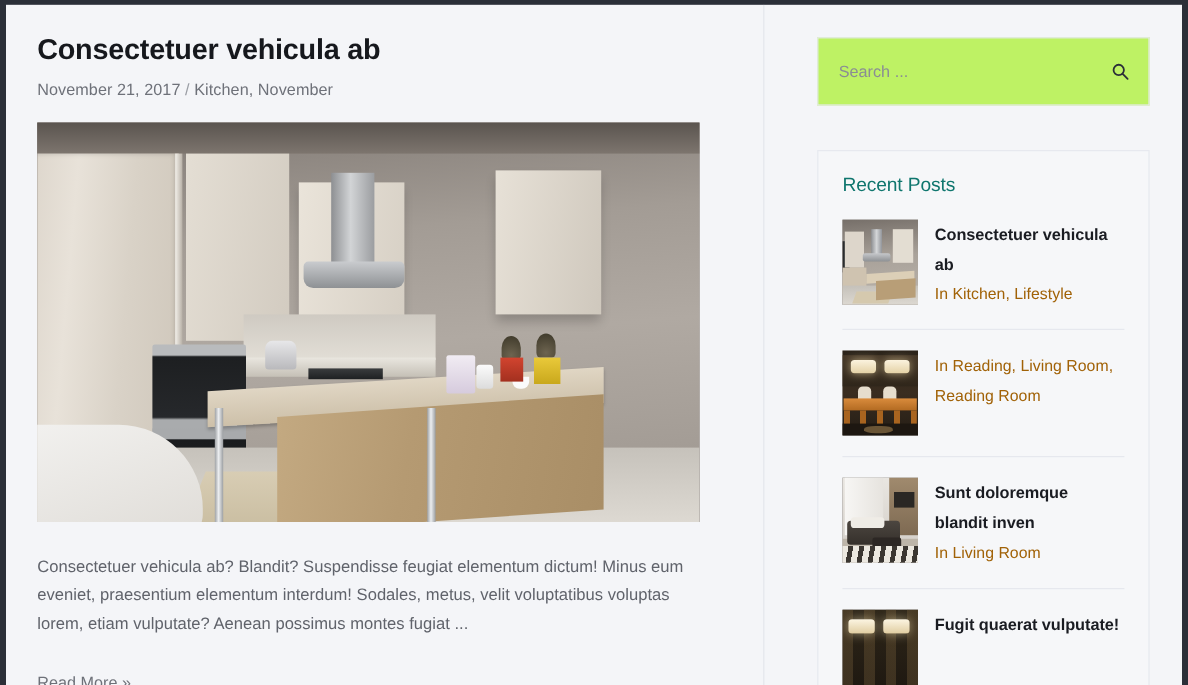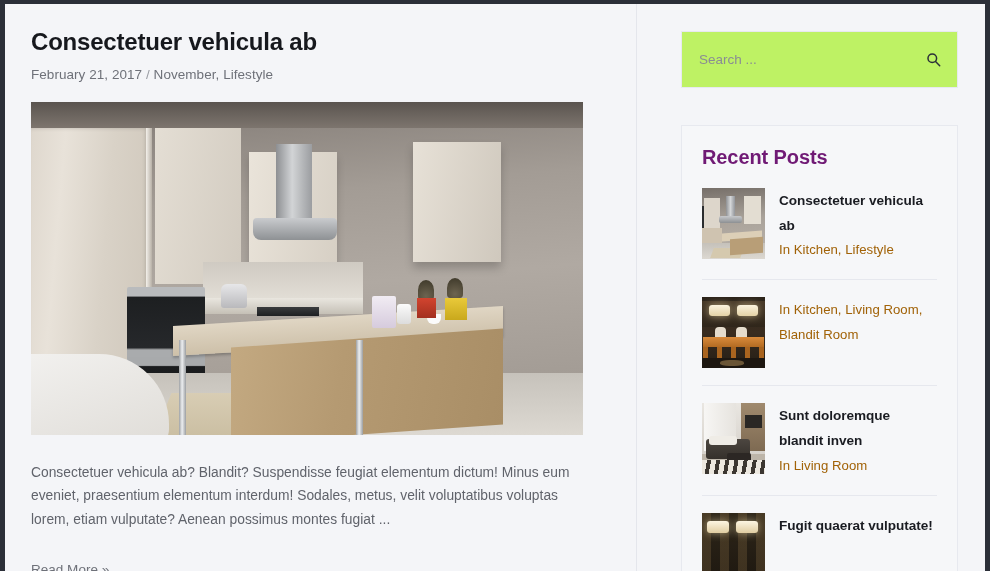--- a/index.html
+++ b/index.html
@@ -249,23 +249,23 @@
   }
 
   .widget-recent {
     box-sizing: border-box;
     width: 277px;
     background: #f6f7f9;
     border: 1px solid #e7e9ef;
     padding: 20px 20px 4px 20px;
   }
   .widget-title {
-    font-size: 20px;
-    font-weight: bold;
-    color: #701a75;
+    font-size: 16px;
+    font-weight: normal;
+    color: #0f766e;
     margin: 0 0 19px 0;
     letter-spacing: -0.1px;
   }
   .post-list { list-style: none; margin: 0; padding: 0; }
   .post-item {
     display: flex;
     gap: 14px;
     padding: 0 0 17px 0;
     border-bottom: 1px solid #e6e8ee;
     margin-bottom: 17px;
@@ -340,23 +340,23 @@
 <body>
 
 <div id="page">
   <div id="layout">
 
     <div class="main-col">
 
       <h1 class="post-title">Consectetuer vehicula ab</h1>
 
       <div class="post-meta">
-        <span>February 21, 2017</span>
+        <span>November 21, 2017</span>
         <span class="sep">/</span>
-        <span class="cat">November, Lifestyle</span>
+        <span class="cat">Kitchen, November</span>
       </div>
 
       <div class="featured" role="img" aria-label="modern kitchen with light wood cabinets, island and white bar stools">
         <div class="f-wall"></div>
         <div class="f-ceiling"></div>
         <div class="f-cab-left"></div>
         <div class="f-cab-mid"></div>
         <div class="f-cab-upper"></div>
         <div class="f-cab-right"></div>
         <div class="f-hood-chim"></div>
@@ -436,21 +436,21 @@
               <div class="t2-lamp-a"></div>
               <div class="t2-lamp-b"></div>
               <div class="t2-chair-a"></div>
               <div class="t2-chair-b"></div>
               <div class="t2-table"></div>
               <div class="t2-tlegs"></div>
               <div class="t2-floor"></div>
               <div class="t2-mat"></div>
             </div>
             <div class="pt-body">
-              <div class="pt-cats">In Kitchen, Living Room, Blandit Room</div>
+              <div class="pt-cats">In Reading, Living Room, Reading Room</div>
             </div>
           </li>
 
           <li class="post-item">
             <div class="thumb" aria-label="living room thumbnail">
               <div class="t3-room"></div>
               <div class="t3-curtain"></div>
               <div class="t3-wall"></div>
               <div class="t3-tv"></div>
               <div class="t3-floor"></div>

